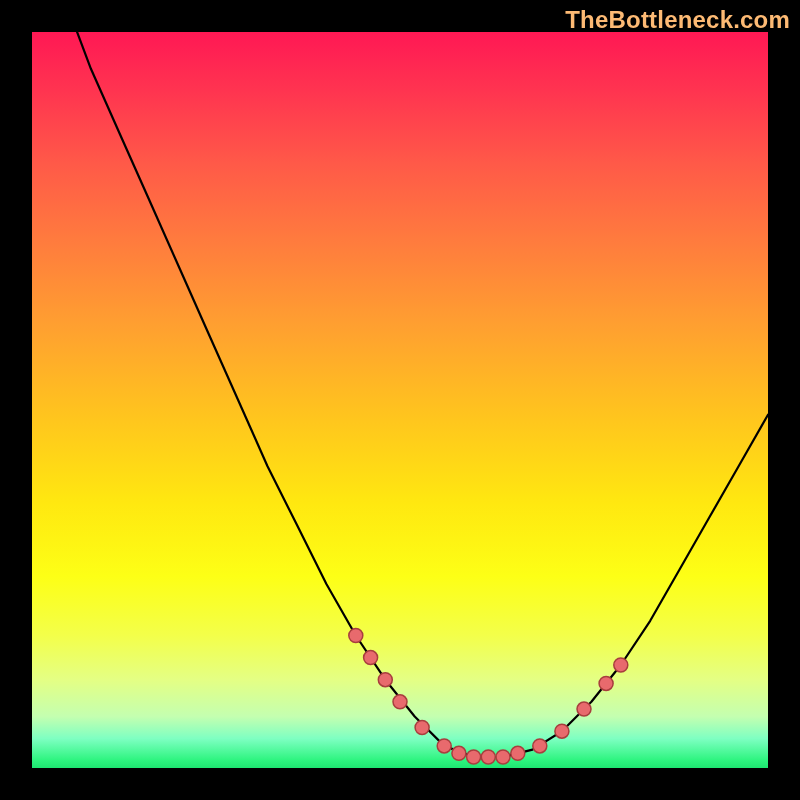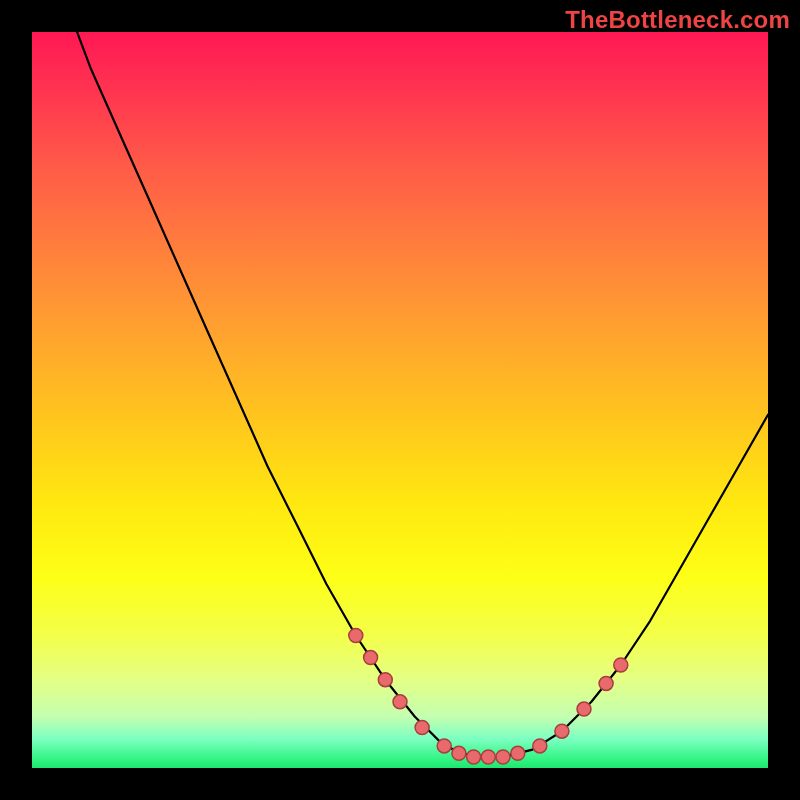--- a/index.html
+++ b/index.html
@@ -31,21 +31,21 @@
       #c4ffb0 93%,
       #7effc2 96%,
       #2cf47e 99%,
       #1ee671 100%
     );
   }
   .watermark {
     position: absolute;
     top: 6px;
     right: 10px;
-    color: #ef4444;
+    color: #fdba74;
     font-size: 24px;
     font-weight: 600;
     letter-spacing: 0.2px;
     user-select: none;
   }
   svg.plot {
     position: absolute;
     left: 32px;
     top: 32px;
     width: 736px;

